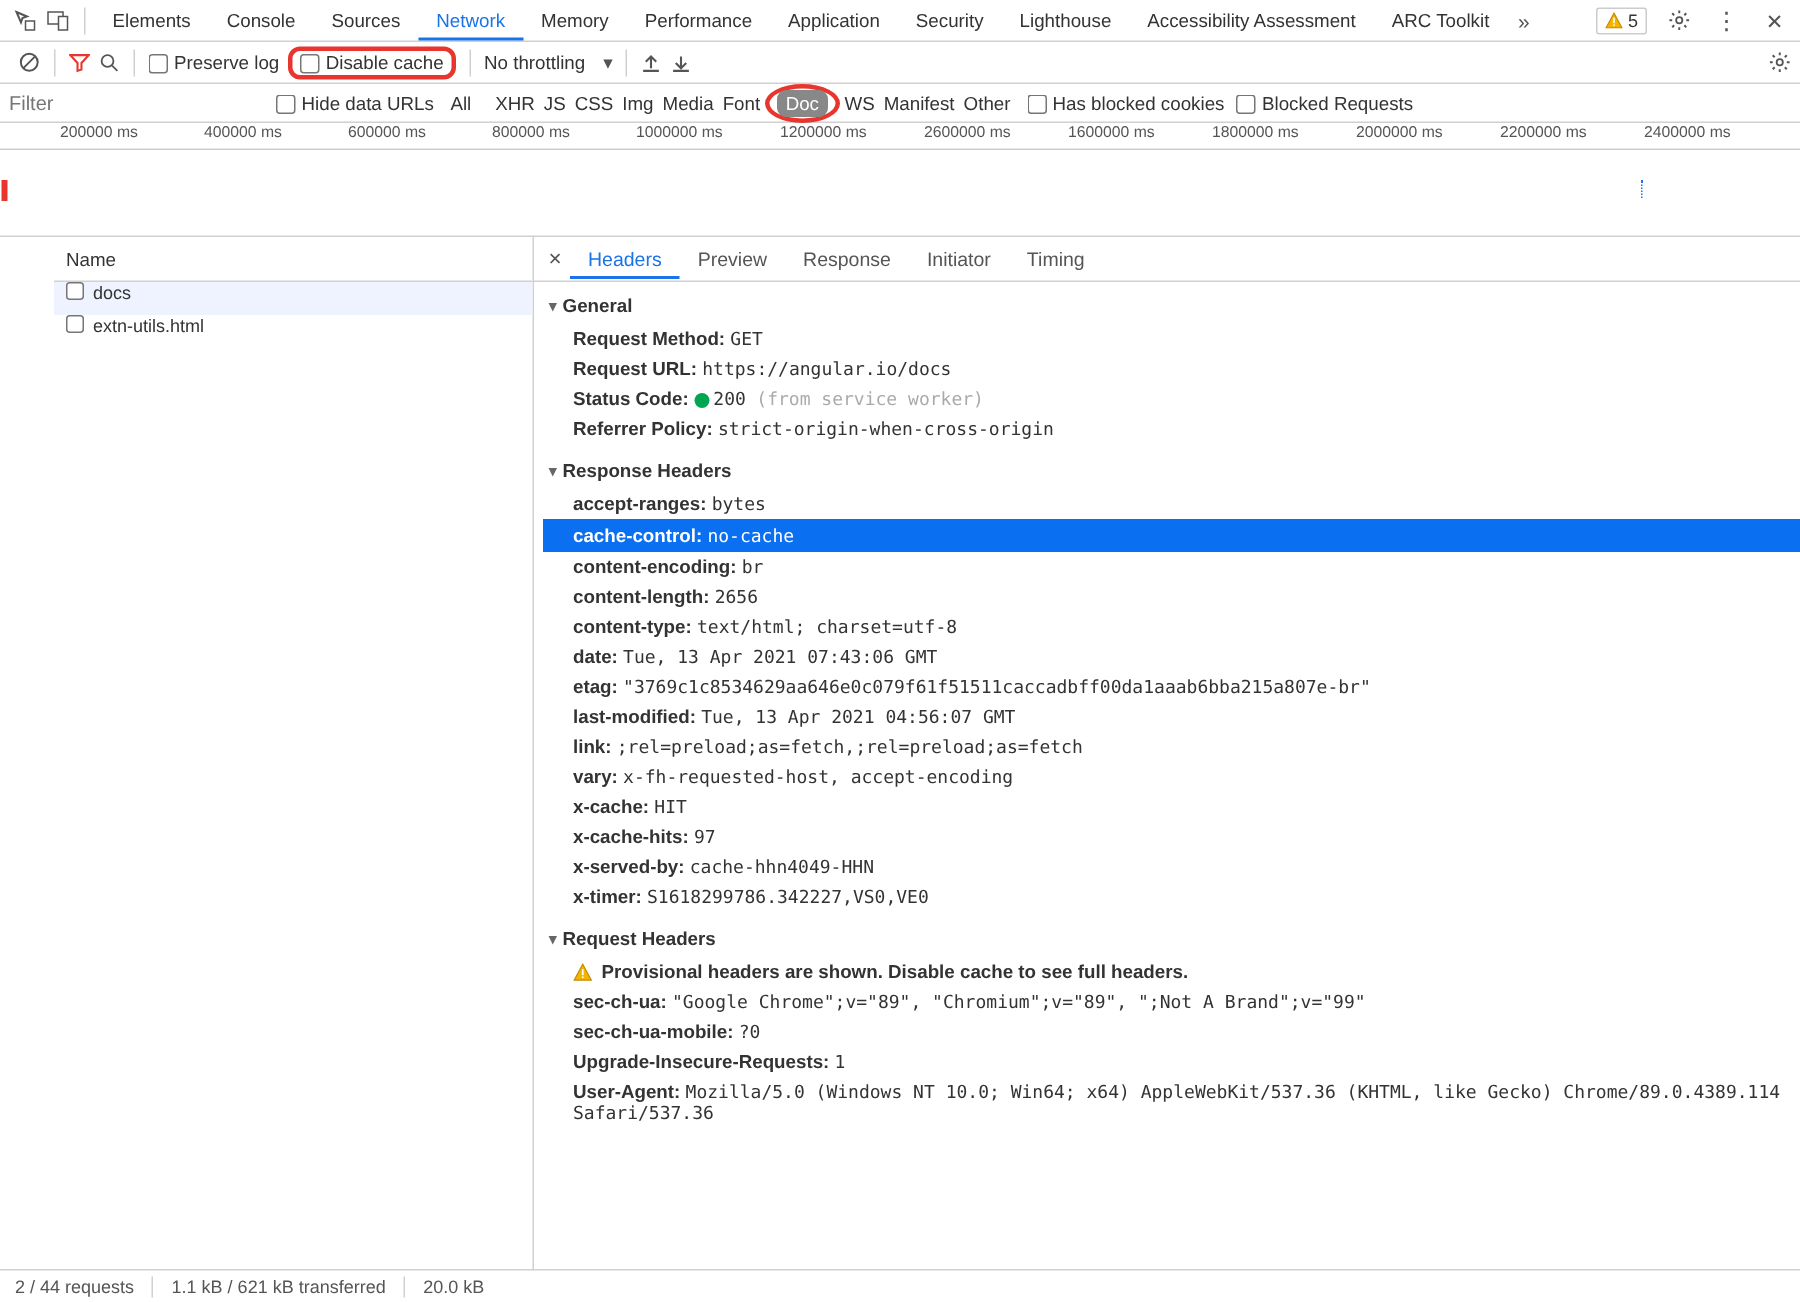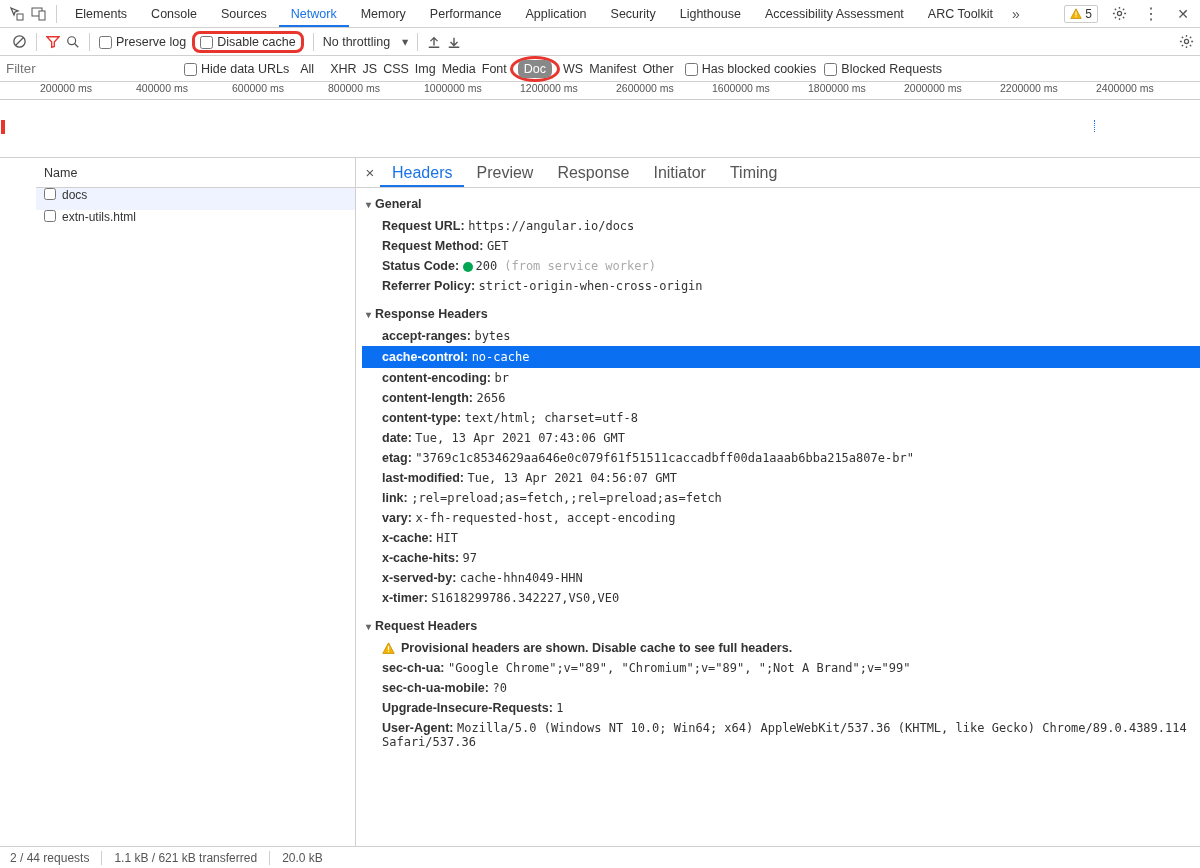--- a/index.html
+++ b/index.html
@@ -75,21 +75,21 @@
   .main { display:flex; height:calc(868px - 28px - 28px - 26px - 76px - 22px);padding-left:36px; }
   .requests-pane { width:320px; border-right:1px solid #d0d0d0; display:flex; flex-direction:column; }
   .requests-header { height:30px; border-bottom:1px solid #d0d0d0; display:flex; align-items:center; padding:0 8px; font-size:12.5px; color:#333;}
   .req-row { display:flex; align-items:flex-start; gap:6px; height:22px; padding:0 8px; cursor:pointer; }
   .req-row input { width:12px; height:12px; }
   .req-row.active { background:#eef3ff; }
   
   .details-pane { flex:1; display:flex; flex-direction:column; overflow:hidden; }
   .details-tabs { height:30px; border-bottom:1px solid #d0d0d0; display:flex; align-items:center; padding:0 4px; gap:0; }
   .details-tabs .close-x { width:20px; height:20px; display:flex; align-items:center; justify-content:center; cursor:pointer; color:#555; font-size:15px;}
-  .dtab { padding:6px 12px; cursor:pointer; color:#555; font-size:16px;}
+  .dtab { padding:6px 12px; cursor:pointer; color:#555; font-size:13px;}
   .dtab.active { color:#1a73e8; border-bottom:2px solid #1a73e8; padding-bottom:4px;}
   .details-body { flex:1; overflow:auto; padding:4px 0 4px 6px; font-size:12.5px; }
   .section-header { font-weight:600; padding:5px 4px; display:flex; align-items:center; gap:4px; cursor:pointer;}
   .section-header::before { content:"▾"; font-size:10px; color:#666; }
   .kv { padding:3px 0 3px 20px; font-family:inherit; }
   .kv b { font-weight:600; }
   .mono { font-family: Consolas, monospace; font-size:12px; }
   .kv.highlight { background:#0a6ff0; color:#fff; padding-top:4px; padding-bottom:4px; }
   .kv.highlight b { color:#fff; }
   .status-dot { display:inline-block; width:10px; height:10px; border-radius:50%; background:#00a651; vertical-align:middle; margin-right:3px;}
@@ -254,22 +254,22 @@
   </div>
   <div class="details-pane">
     <div class="details-tabs">
       <span class="close-x">×</span>
       <span id="detail-tabs-container"><span class="dtab active">Headers</span><span class="dtab">Preview</span><span class="dtab">Response</span><span class="dtab">Initiator</span><span class="dtab">Timing</span></span>
     </div>
     <div class="details-body">
       <div class="section-header">
           <span>General</span>
         </div>
+      <div class="kv"><b>Request Method:</b> <span class="mono">GET</span></div>
       <div class="kv"><b>Request URL:</b> <span class="mono">https://angular.io/docs</span></div>
-      <div class="kv"><b>Request Method:</b> <span class="mono">GET</span></div>
       <div class="kv"><b>Status Code:</b> <span class="status-dot"></span><span class="mono">200</span> &nbsp;<span class="mono grey">(from service worker)</span></div>
       <div class="kv"><b>Referrer Policy:</b> <span class="mono">strict-origin-when-cross-origin</span></div>
 
       <div class="section-header" style="margin-top:6px;">
           <span>Response Headers</span>
         </div>
       <div id="resp-headers">
           <div class="kv"><b>accept-ranges:</b> <span class="mono">bytes</span></div>
           <div class="kv highlight"><b>cache-control:</b> <span class="mono">no-cache</span></div>
           <div class="kv"><b>content-encoding:</b> <span class="mono">br</span></div>

